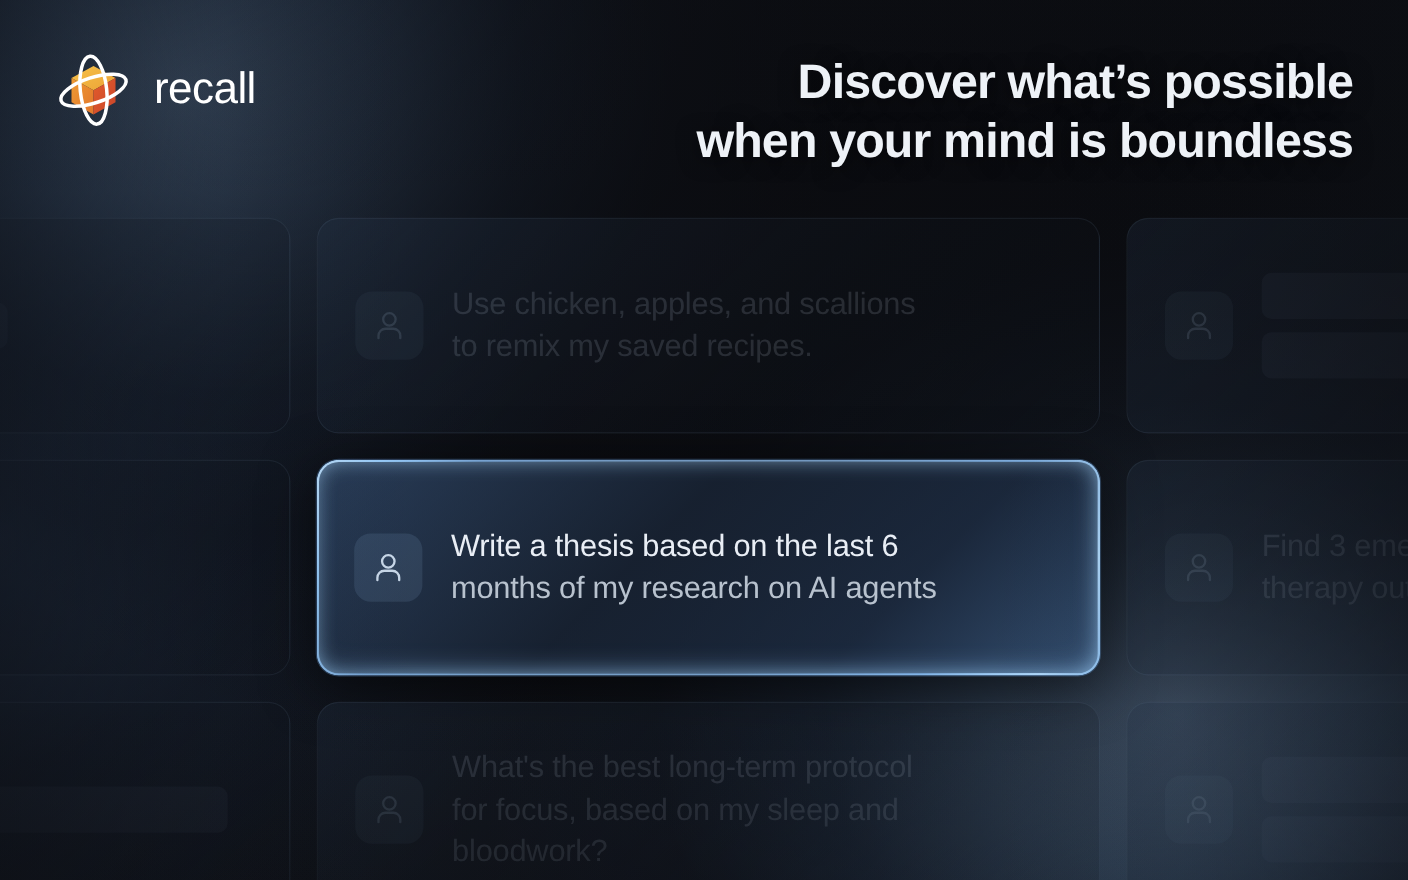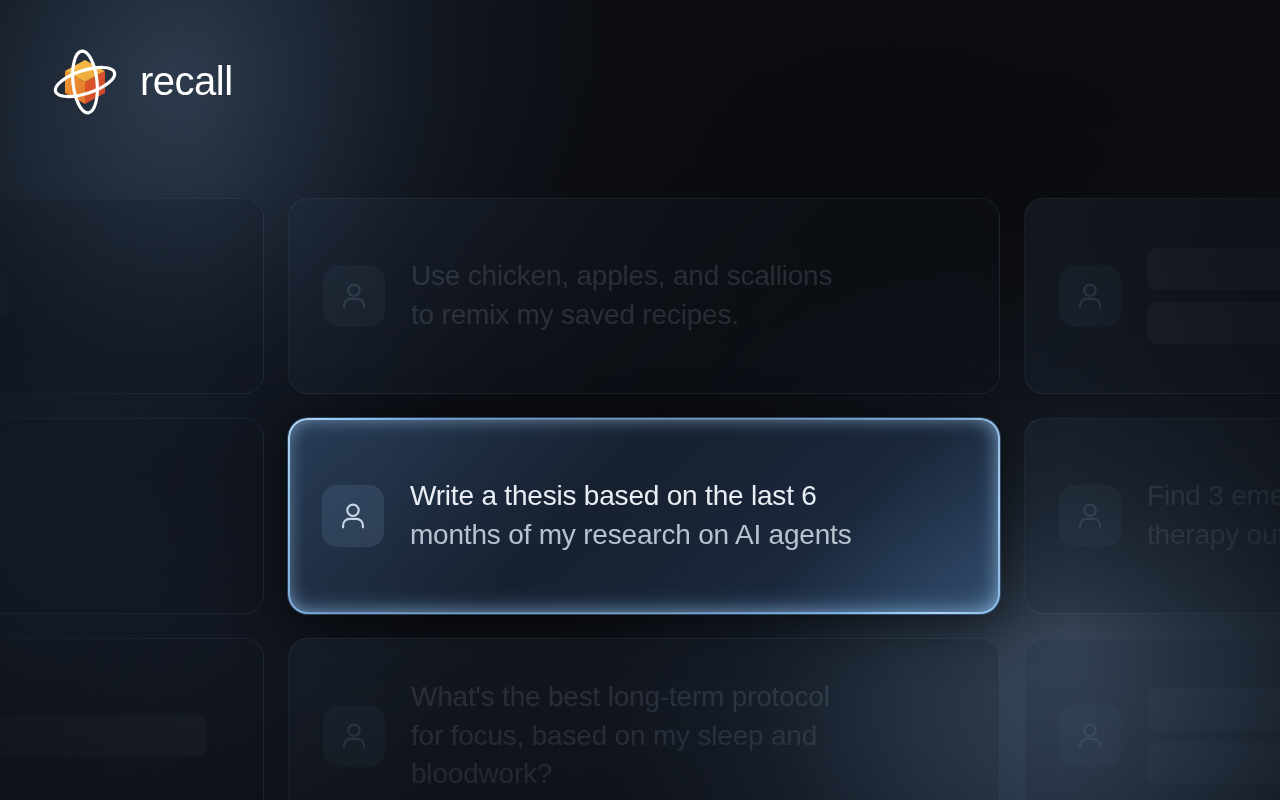--- a/index.html
+++ b/index.html
@@ -365,16 +365,20 @@
           <polygon points="17,27 37,38 37,60 17,49" fill="url(#cubeLeft)"></polygon>
           <polygon points="57,27 57,49 37,60 37,38" fill="url(#cubeRight)"></polygon>
         </g>
 
         <ellipse cx="37" cy="38" rx="31" ry="11.5" fill="none" stroke="#ffffff" stroke-width="3.2" transform="rotate(-18 37 38)"></ellipse>
         <ellipse cx="37" cy="38" rx="12" ry="31" fill="none" stroke="#ffffff" stroke-width="3.2" transform="rotate(-6 37 38)"></ellipse>
       </svg>
       <span class="brand-name">recall</span>
     </div>
 
+    <div class="headline">
+      <span class="l1">Discover what’s possible</span>
+      <span class="l2">when your mind is boundless</span>
+    </div>
 
   </div>
 
 </div>
 
 </body></html>

